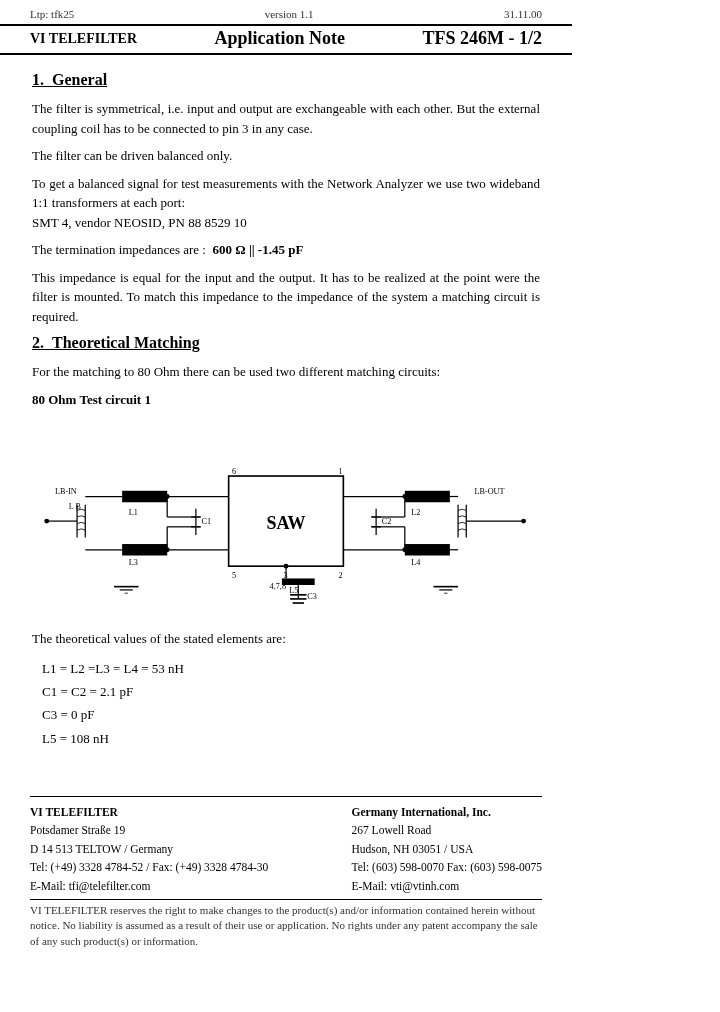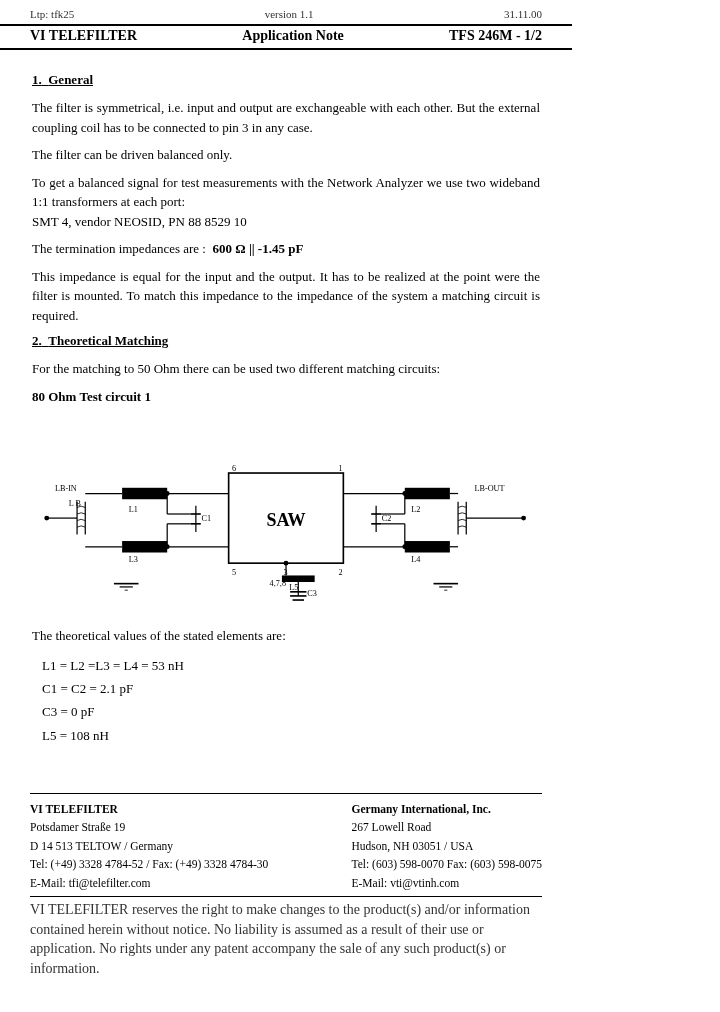--- a/index.html
+++ b/index.html
@@ -33,36 +33,36 @@
       border-top: 2px solid #000;
       border-bottom: 2px solid #000;
       margin-bottom: 0;
     }
     .header-left {
       font-weight: bold;
       font-size: 14px;
     }
     .header-center {
       font-weight: bold;
-      font-size: 14px;
+      font-size: 18px;
     }
     .header-right {
       font-weight: bold;
-      font-size: 14px;
+      font-size: 18px;
     }
     
     .content {
       padding: 16px 32px 10px 32px;
     }
     h2 {
-      font-size: 13px;
+      font-size: 16px;
       font-weight: bold;
       text-decoration: underline;
       margin-bottom: 10px;
-      margin-top: 6px;
+      margin-top: 0;
     }
     p {
       margin-bottom: 8px;
       line-height: 1.5;
       text-align: justify;
     }
     .subsection-title {
       font-weight: bold;
       font-size: 13px;
       margin-bottom: 8px;
@@ -86,21 +86,21 @@
       padding-top: 6px;
       display: flex;
       justify-content: space-between;
       font-size: 11.5px;
       line-height: 1.6;
     }
     .footer-disclaimer {
       border-top: 1px solid #000;
       margin: 4px 30px 0 30px;
       padding-top: 3px;
-      font-size: 14px;
+      font-size: 11px;
       color: #333;
       line-height: 1.4;
     }
     
     svg text { font-family: 'Times New Roman', Times, serif; }
   </style>
 </head>
 <body>
 
 <div class="page">
@@ -131,21 +131,21 @@
     </p>
     <p>
       The termination impedances are : &nbsp;<strong>600 Ω || -1.45 pF</strong>
     </p>
     <p>This impedance is equal for the input and the output. It has to be realized at the point were the filter is mounted. To match this impedance to the impedance of the system a matching circuit is required.</p>
 
     <h2>
       <span>2.</span>&nbsp;&nbsp;<span>Theoretical Matching</span>
     </h2>
 
-    <p>For the matching to 50 Ohm there can be used two different matching circuits:</p>
+    <p>For the matching to 80 Ohm there can be used two different matching circuits:</p>
 
     <p class="subsection-title">80 Ohm Test circuit 1</p>
 
     <div class="circuit-area">
       <svg width="620" height="200" viewBox="0 0 620 200">
 
         <rect x="240" y="50" width="140" height="110" fill="white" stroke="black" stroke-width="2"></rect>
         <text x="310" y="115" text-anchor="middle" font-size="22" font-weight="bold" font-family="Times New Roman">SAW</text>
 
         <text x="244" y="48" font-size="10">6</text>

